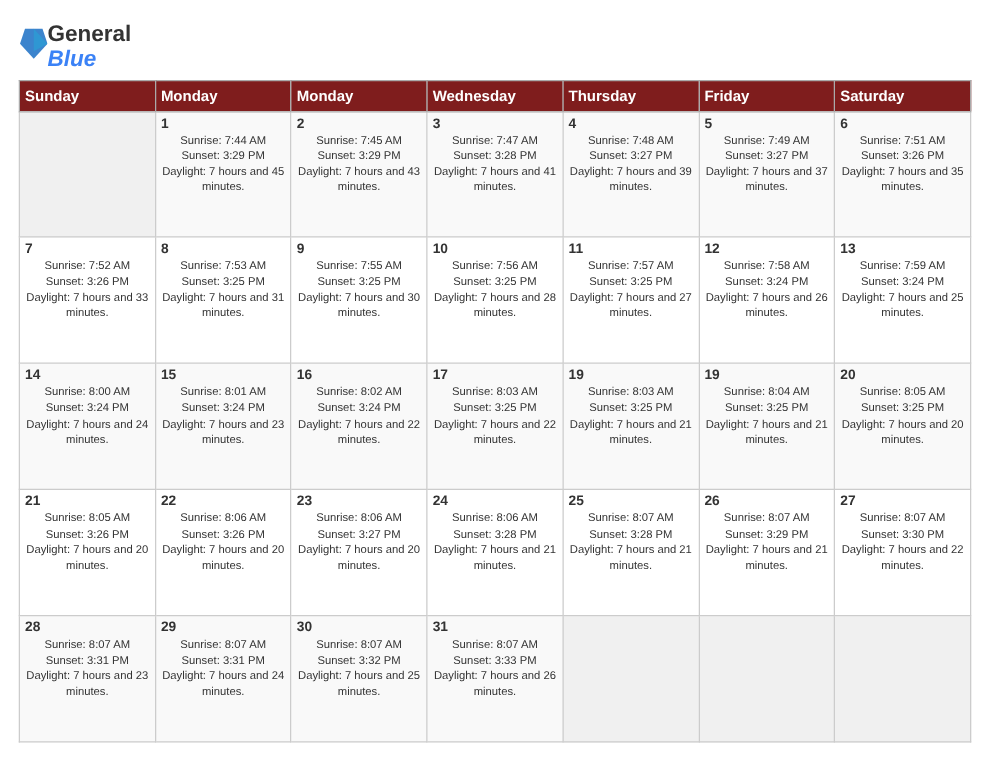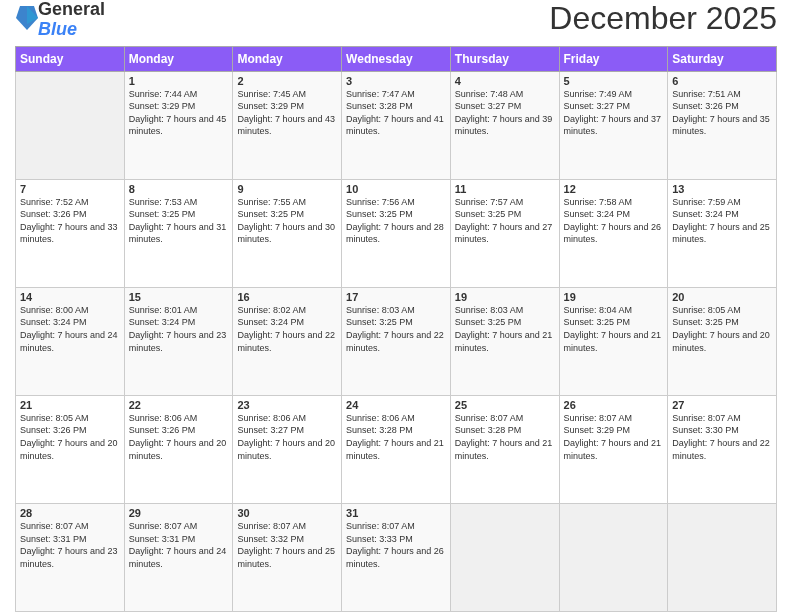--- a/index.html
+++ b/index.html
@@ -6,21 +6,21 @@
     body {
       width: 792px;
       height: 612px;
       font-family: Arial, sans-serif;
       background: #fff;
       overflow: hidden;
     }
     .page {
       width: 792px;
       height: 612px;
-      padding: 0 15px;
+      padding: 18px 15px;
       display: flex;
       flex-direction: column;
     }
     .header {
       display: flex;
       justify-content: space-between;
       align-items: flex-start;
       margin-bottom: 6px;
     }
     .logo {
@@ -50,21 +50,21 @@
     .location {
       font-size: 14px;
       color: #555;
     }
     .calendar-table {
       width: 100%;
       border-collapse: collapse;
       flex: 1;
     }
     .calendar-table thead tr th {
-      background-color: #8b5cf6;
+      background-color: #7f1d1d;
       color: #fff;
       font-size: 12px;
       padding: 5px 4px;
       text-align: left;
       border: 1px solid #aaa;
       font-weight: bold;
     }
     .calendar-table tbody tr td {
       border: 1px solid #ccc;
       vertical-align: top;
@@ -83,20 +83,21 @@
     .day-number {
       font-size: 11px;
       font-weight: bold;
       display: block;
       margin-bottom: 1px;
     }
     .day-info {
       font-size: 9px;
       color: #333;
       line-height: 1.4;
+      text-align: center;
     }
     .empty-cell {
       background: #f0f0f0 !important;
     }
   </style>
 </head>
 <body>
 
 <div class="page">
   <div class="header">
@@ -108,21 +109,20 @@
         </svg>
       </div>
       <div>
         <div class="logo-text">
           <span class="logo-general">General</span><br>
           <span class="logo-blue">Blue</span>
         </div>
       </div>
     </div>
     <div class="title-section">
-      <div class="month-title">December 2025</div>
     </div>
   </div>
 
   <table class="calendar-table">
     <thead>
       <tr>
         <th>Sunday</th>
         <th>Monday</th>
         <th>Monday</th>
         <th>Wednesday</th>

